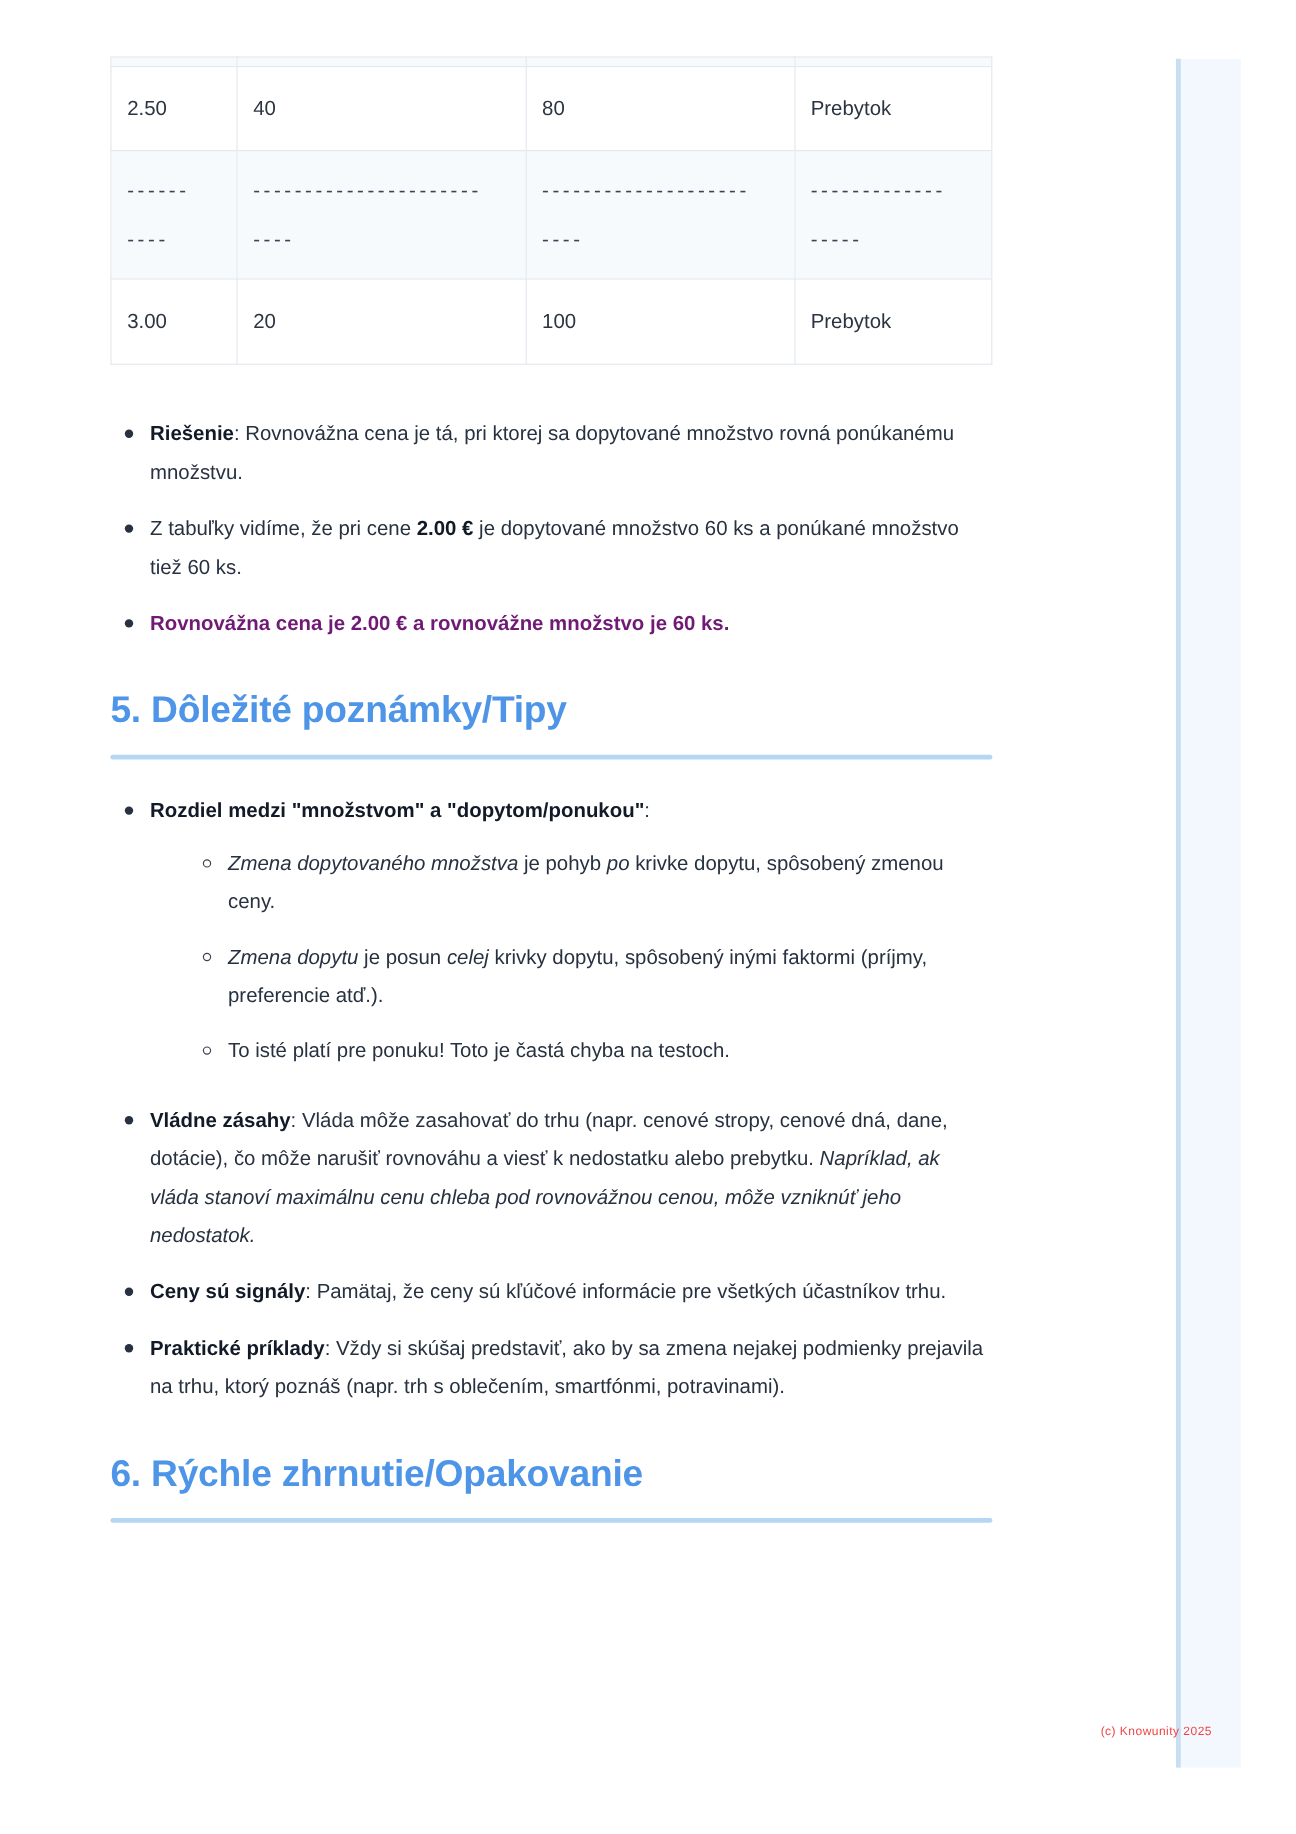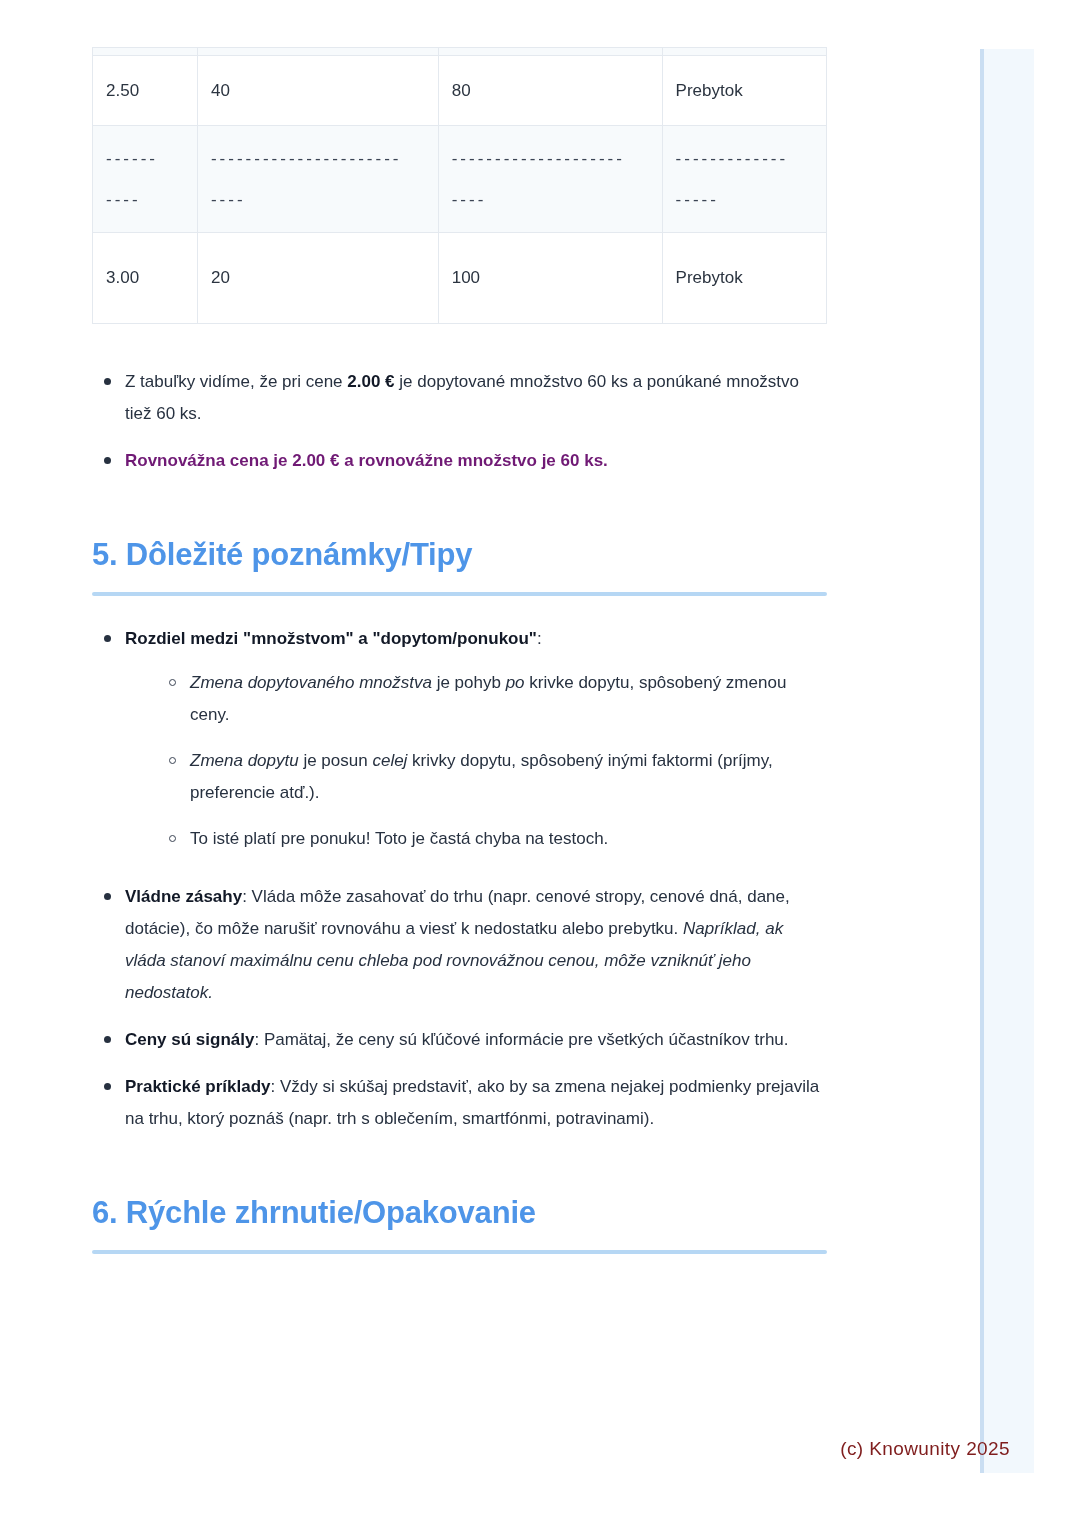--- a/index.html
+++ b/index.html
@@ -15,35 +15,35 @@
 
   
   .stripe {
     position: absolute; top: 49px; right: 46px;
     width: 54px; height: 1424px;
     background: #f2f8fd;
     border-left: 4px solid #cadef2;
   }
   .watermark {
     position: absolute; top: 1438px; right: 70px;
-    font-size: 19px; color: #7f1d1d; letter-spacing: 0.4px;
+    font-size: 10px; color: #ef4444; letter-spacing: 0.4px;
     white-space: nowrap;
   }
 
   .content { position: absolute; left: 92px; top: 0; width: 735px; }
 
   
   .tablewrap { margin-top: 47px; }
   table { border-collapse: collapse; width: 100%; font-size: 17px; color: #2b3440; table-layout: fixed; }
   td { border: 1px solid #e4e9ef; padding: 0 8px 0 13px; vertical-align: middle; overflow: hidden; }
   tr.cut td { height: 8px; padding: 0; background: #f7fafc; }
   tr.val1 td { height: 70px; background: #ffffff; }
   tr.dash td { height: 107px; background: #f7fafc; letter-spacing: 3px; color: #3b4454; }
   tr.dash span { display: block; line-height: 41px; white-space: nowrap; }
-  tr.val2 td { height: 91px; background: #ffffff; }
+  tr.val2 td { height: 71px; background: #ffffff; }
 
   
   .list { }
   .sol-list { margin-top: 42px; }
   .li { position: relative; padding-left: 33px; margin-bottom: 15px; }
   .txt { line-height: 32px; font-size: 17px; color: #273140; }
   .dot {
     position: absolute; left: 12px; top: 12px;
     width: 7px; height: 7px; border-radius: 50%; background: #273140;
   }
@@ -54,21 +54,21 @@
   }
   .sublist { margin-top: 12px; margin-left: 32px; }
   .sublist .li { margin-bottom: 14px; }
   .li.has-sub { margin-bottom: 26px; }
   .b { font-weight: 700; color: #121927; }
   .i { font-style: italic; }
   .bold-item .txt { font-weight: 700; color: #701a75; }
 
   
   h2 {
-    margin-top: 58px;
+    margin-top: 36px;
     font-size: 31px; line-height: 40px; font-weight: 700;
     color: #4e95e8; letter-spacing: -0.2px;
   }
   .rule { margin-top: 17px; height: 4px; background: #b6d7f4; border-radius: 2px; }
   .notes-list { margin-top: 27px; }
   .sum-list { margin-top: 27px; }
   h2.second { }
 </style>
 </head>
 <body>
@@ -125,20 +125,24 @@
           <td>100</td>
           <td>Prebytok</td>
         </tr>
         </tbody>
       </table>
     </div>
 
     <div class="list sol-list">
       <div class="li">
         <span class="dot"></span>
+        <p class="txt"><span class="b">Riešenie</span><span>: Rovnovážna cena je tá, pri ktorej sa dopytované množstvo rovná ponúkanému množstvu.</span></p>
+      </div>
+      <div class="li">
+        <span class="dot"></span>
         <p class="txt"><span>Z tabuľky vidíme, že pri cene </span><span class="b">2.00 €</span><span> je dopytované množstvo 60 ks a ponúkané množstvo tiež 60 ks.</span></p>
       </div>
       <div class="li bold-item">
         <span class="dot"></span>
         <p class="txt"><span>Rovnovážna cena je 2.00 € a rovnovážne množstvo je 60 ks.</span></p>
       </div>
     </div>
 
     <h2>5. Dôležité poznámky/Tipy</h2>
     <div class="rule"></div>

